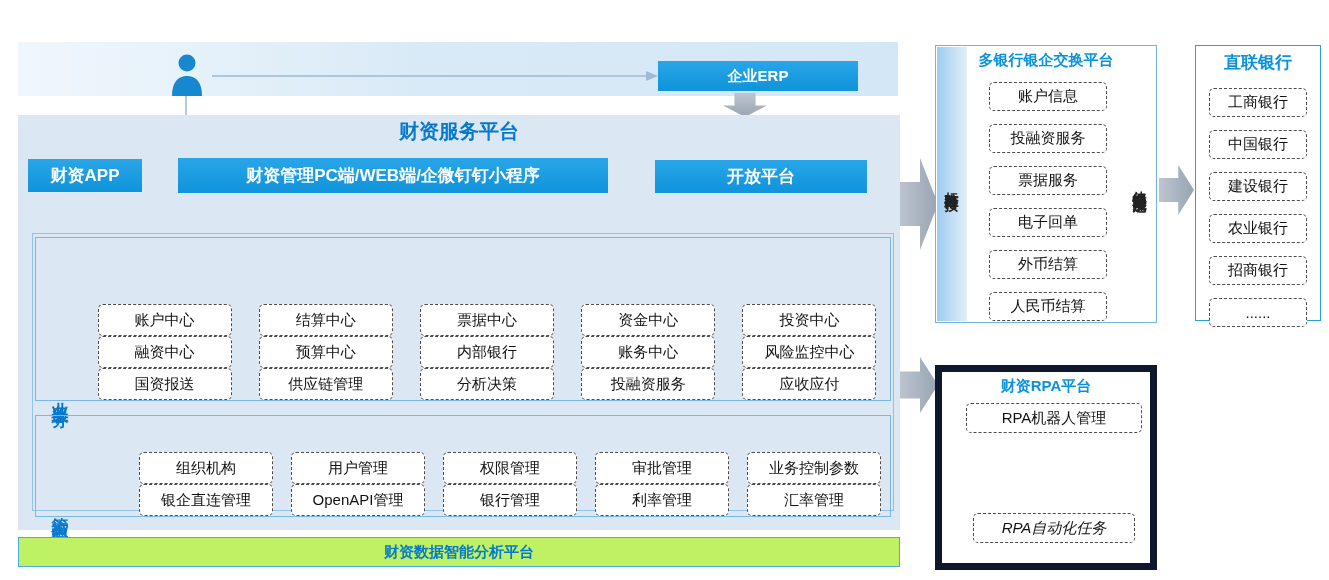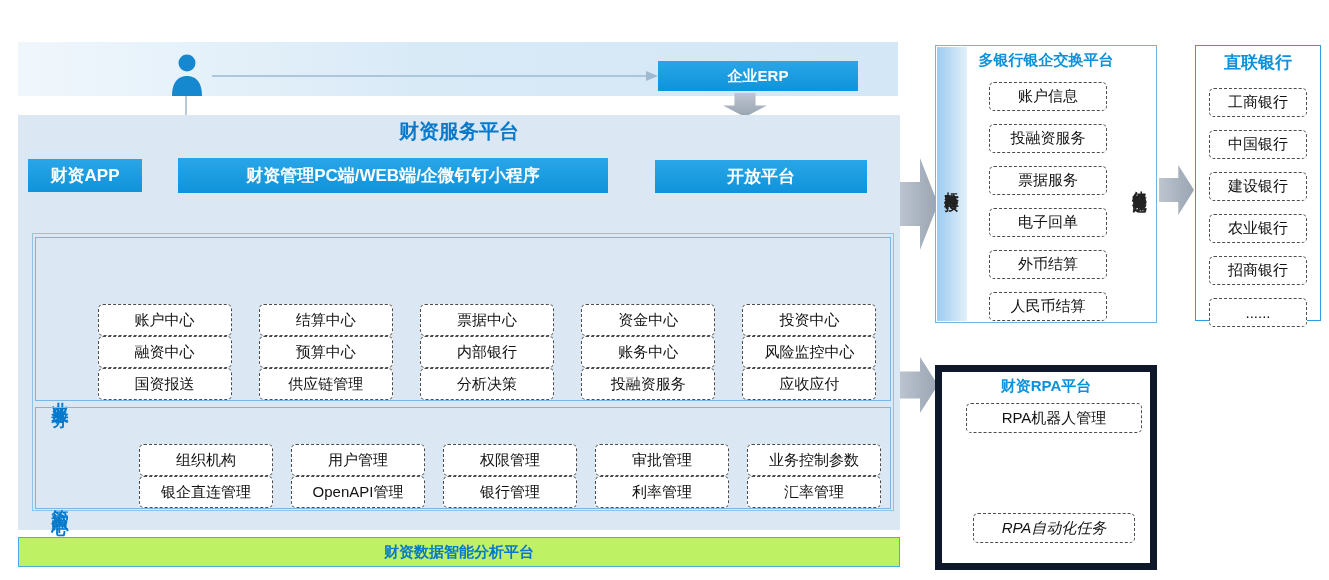--- a/index.html
+++ b/index.html
@@ -19,21 +19,21 @@
   
   .main-panel{left:18px;top:115px;width:882px;height:415px;background:#dbe8f4;}
   .panel-title{left:0;right:0;top:3px;text-align:center;color:#0679cc;font-weight:bold;font-size:20px;}
   .app-btn{left:10px;top:44px;width:114px;height:33px;font-size:17px;}
   .pc-btn{left:160px;top:43px;width:430px;height:35px;font-size:17px;}
   .open-btn{left:637px;top:45px;width:212px;height:33px;font-size:17px;}
 
   .outer-border{left:14px;top:118px;width:860px;height:276px;border:1px solid #8fc3e8;}
   .section{border:1px solid #79b7e6;display:flex;align-items:flex-end;}
   .biz-section{left:17px;top:122px;width:854px;height:162px;}
-  .ctl-section{left:17px;top:292px;width:854px;height:100px;gap:46px;}
+  .ctl-section{left:17px;top:300px;width:854px;height:100px;gap:46px;}
   .vlabel{width:48px;display:flex;align-items:center;justify-content:center;
     writing-mode:vertical-rl;text-orientation:upright;color:#0679cc;font-weight:bold;
     font-size:17px;letter-spacing:3px;}
   .cell-grid{flex:1;display:grid;grid-template-columns:repeat(5,1fr);place-items:center;}
   .rows3{grid-template-rows:repeat(3,1fr);}
   .rows2{grid-template-rows:repeat(2,1fr);}
   .dash-box{border:1px dashed #4c4c4c;border-radius:5px;background:#fff;color:#111;
     display:flex;align-items:center;justify-content:center;font-size:15px;}
   .cell{width:132px;height:30px;}
 

